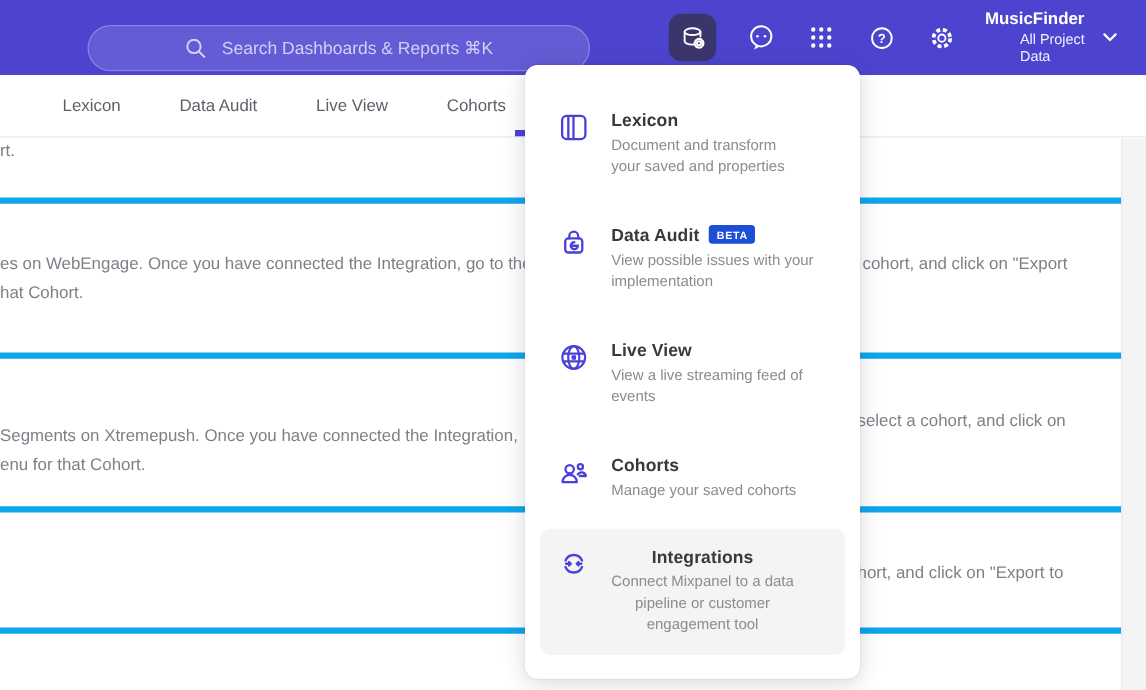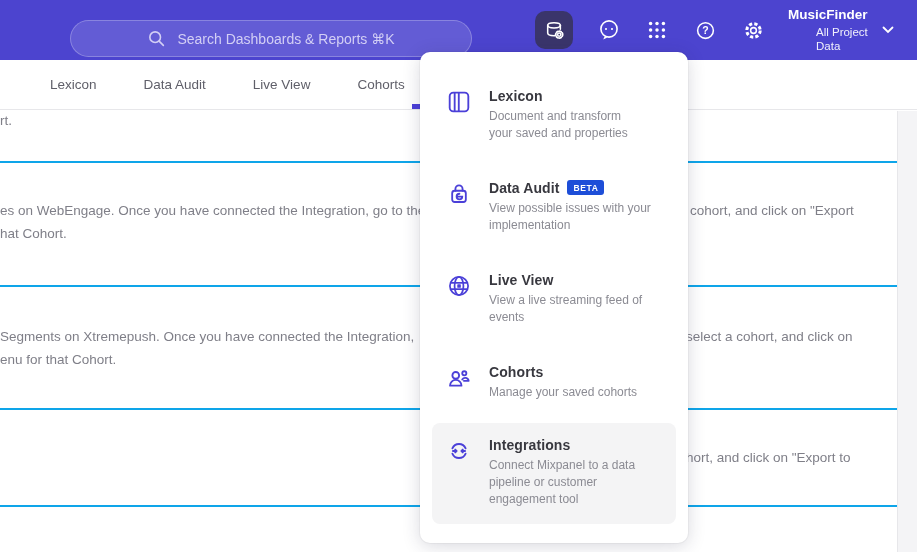--- a/index.html
+++ b/index.html
@@ -46,31 +46,31 @@
   .tab { cursor:pointer; white-space:nowrap; }
   .active-underline {
     position:absolute; left:412px; top:104px; width:9px; height:5px;
     background:#4c40d9; z-index:6;
   }
   
   .content {
     position:absolute; left:0; top:111px; width:897px; bottom:0;
     background:#fff; z-index:1; color:#7f7f88; font-size:13.5px;
   }
-  .row { position:relative; border-bottom:2px solid #0ea5e9; }
+  .row { position:relative; border-bottom:5px solid #0ea5e9; }
   .row-1 { height:52px; }
   .row-2 { height:124px; }
   .row-3 { height:123px; }
   .row-4 { height:97px; }
   .row-5 { height:60px; border-bottom:none; }
   .frag { position:absolute; line-height:23px; white-space:pre-line; }
   .frag-left { left:0; }
   .r1 .frag-left { top:-2px; }
   .r2 .frag-left { top:36px; }
-  .r3 .frag-left { top:38px; }
+  .r3 .frag-left { top:50px; }
   .r4 .frag-left { top:36px; }
   .frag-right { white-space:nowrap; }
   .r2 .frag-right { left:690px; top:36px; }
   .r3 .frag-right { left:686px; top:38px; }
   .r4 .frag-right { left:686px; top:36px; }
   .gutter {
     position:absolute; left:897px; top:111px; width:20px; bottom:0;
     background:#f4f4f6; border-left:1px solid #e7e7ea; z-index:2;
   }
   
@@ -85,21 +85,21 @@
     cursor:pointer; margin-bottom:28px;
   }
   .menu-item .m-icon { width:26px; flex:none; padding-top:1px; }
   .m-title { font-size:14px; font-weight:700; color:#38383f; letter-spacing:.1px; }
   .m-desc {
     margin-top:4px; font-size:12px; color:#8b8b93; line-height:17px;
     white-space:pre-line;
   }
   .item-cohorts { margin-bottom:22px; }
   .item-integrations {
-    background:#f4f4f5; padding:14px 14px 16px 14px; margin-bottom:0;
+    background:#f4f4f5; padding:14px 14px 16px 14px; margin-bottom:0;text-align:center;
   }
   .badge {
     display:inline-block; background:#1d4ed8; color:#fff;
     font-size:8.5px; font-weight:700; letter-spacing:.6px;
     padding:3px 6px 2px 6px; border-radius:3px; margin-left:8px;
     vertical-align:2px;
   }
   svg { display:block; }
 </style>
 </head>

